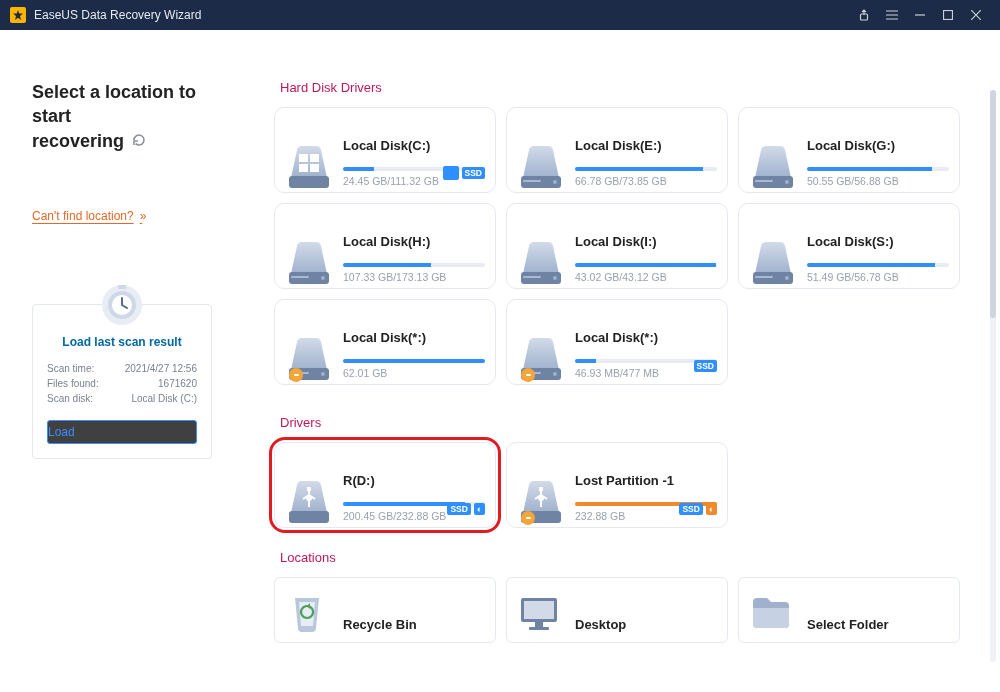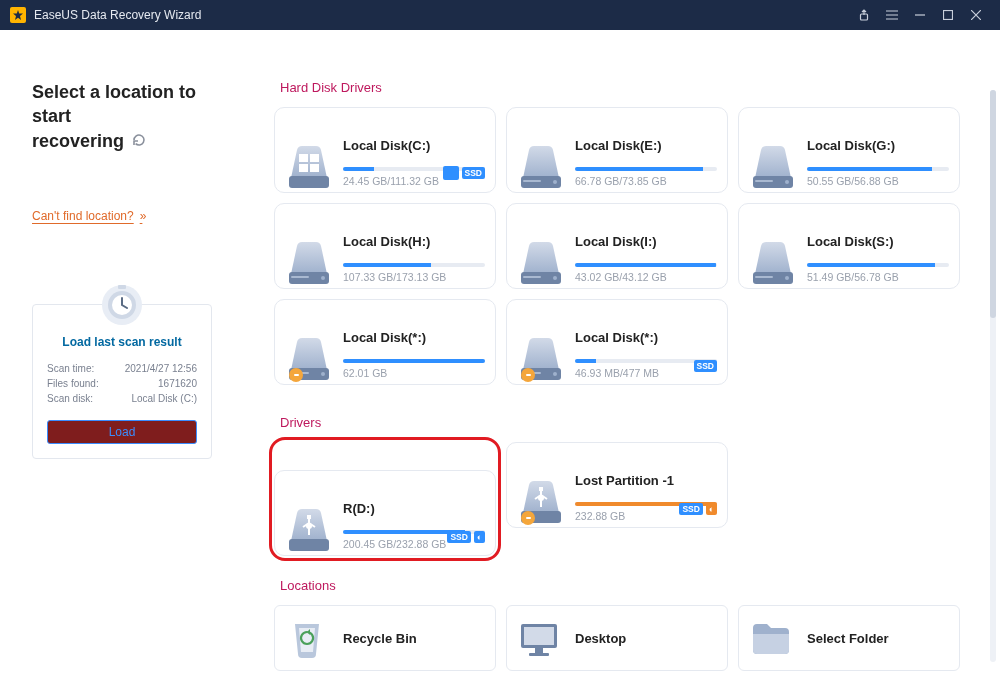--- a/index.html
+++ b/index.html
@@ -14,41 +14,41 @@
   .sidebar { width: 250px; padding: 50px 26px 0 32px; }
   .side-heading { font-size: 18px; font-weight: 600; color: #222; line-height: 1.35; }
   .side-heading .refresh { display: inline-block; margin-left: 2px; color: #888; vertical-align: middle; }
   .cant-find { margin-top: 55px; font-size: 12px; color: #e06a2a; text-decoration: underline; text-underline-offset: 3px; cursor: pointer; display: inline-flex; align-items: center; gap: 6px; }
   .cant-find .chev { font-size: 12px; letter-spacing: -4px; }
   .lastscan-card { margin-top: 80px; width: 180px; border: 1px solid #e3e7ee; border-radius: 4px; padding: 14px 14px 14px 14px; text-align: center; }
   .clock-icon { width: 48px; height: 48px; margin: -38px auto 6px auto; display:flex; align-items:center; justify-content:center; }
   .lastscan-title { font-size: 12px; font-weight: 600; color: #0369a1; margin-bottom: 14px; }
   .lastscan-rows { font-size: 10px; color: #7a8190; text-align: left; }
   .lastscan-rows .row { display: flex; justify-content: space-between; margin-bottom: 4px; }
-  .load-btn { margin-top: 12px; border: 1px solid #3a8dff; border-radius: 3px; color: #3a8dff; font-size: 12px; text-align: center; padding: 4px 0; cursor: pointer; background: #7f1d1d; width: 100%; }
+  .load-btn { margin-top: 12px; border: 1px solid #3a8dff; border-radius: 3px; color: #3a8dff; font-size: 12px; text-align: left; padding: 4px 0; cursor: pointer; background: #404040; width: 100%; }
   .main { flex: 1; padding: 40px 10px 0 24px; position: relative; }
   .section-label { font-size: 13px; color: #be185d; margin: 10px 0 12px 6px; }
   .grid { display: flex; flex-wrap: wrap; gap: 10px; width: 700px; }
   .card { width: 222px; height: 86px; border: 1px solid #e5e9f0; border-radius: 10px; background: #fff; display: flex; padding: 28px 10px 10px 10px; cursor: pointer; position: relative; }
   .card .icon { width: 48px; height: 50px; flex: 0 0 auto; margin-right: 10px; margin-top: 4px; }
   .card .info { flex: 1; min-width: 0; }
   .card .name { font-size: 13px; font-weight: 600; color: #222; margin-top: 2px; }
   .card .bar { margin-top: 14px; height: 4px; background: #e7ebf2; border-radius: 2px; position: relative; overflow: hidden; }
   .card .bar .fill { position: absolute; left: 0; top: 0; bottom: 0; background: #2f8fff; }
   .card .bar.orange .fill { background: #f08a2c; }
   .card .size { font-size: 10.5px; color: #9aa1ad; margin-top: 4px; white-space: nowrap; }
   .badges { position: absolute; bottom: 12px; right: 10px; display: flex; gap: 3px; align-items: center; }
   .badge { font-size: 8.5px; font-weight: 700; padding: 1px 3px; border-radius: 2px; color: #fff; line-height: 1.2; }
   .badge.ssd { background: #2f8fff; }
   .badge.win { background: #2f8fff; letter-spacing: -0.5px; }
   .badge.bitlocker { background: #2f8fff; }
   .badge.bitlocker.orange { background: #f08a2c; }
   .ringed { border: 3px solid #e11b22; border-radius: 16px; padding: 2px; margin: -5px; }
-  .ringed .card { border-color: #e5e9f0; margin-top: 28px; }
-  .loc-card { width: 222px; height: 66px; border: 1px solid #e5e9f0; border-radius: 6px; background: #fff; display: flex; align-items: center; padding: 10px; cursor: pointer; gap: 14px; }
+  .ringed .card { border-color: #e5e9f0; }
+  .loc-card { width: 222px; height: 66px; border: 1px solid #e5e9f0; border-radius: 6px; background: #fff; display: flex; align-items: flex-end; padding: 10px; cursor: pointer; gap: 14px; }
   .loc-card .icon { width: 44px; height: 40px; flex: 0 0 auto; }
   .loc-card .name { font-size: 13px; font-weight: 600; color: #222; }
   .scrollbar { position: absolute; right: 4px; top: 60px; bottom: 30px; width: 6px; background: #eef1f6; border-radius: 3px; }
   .scrollbar .thumb { position: absolute; left: 0; right: 0; top: 0; height: 228px; background: #cfd6e1; border-radius: 3px; }
 </style>
 </head>
 <body>
 
 <div class="titlebar">
   <div class="logo">

